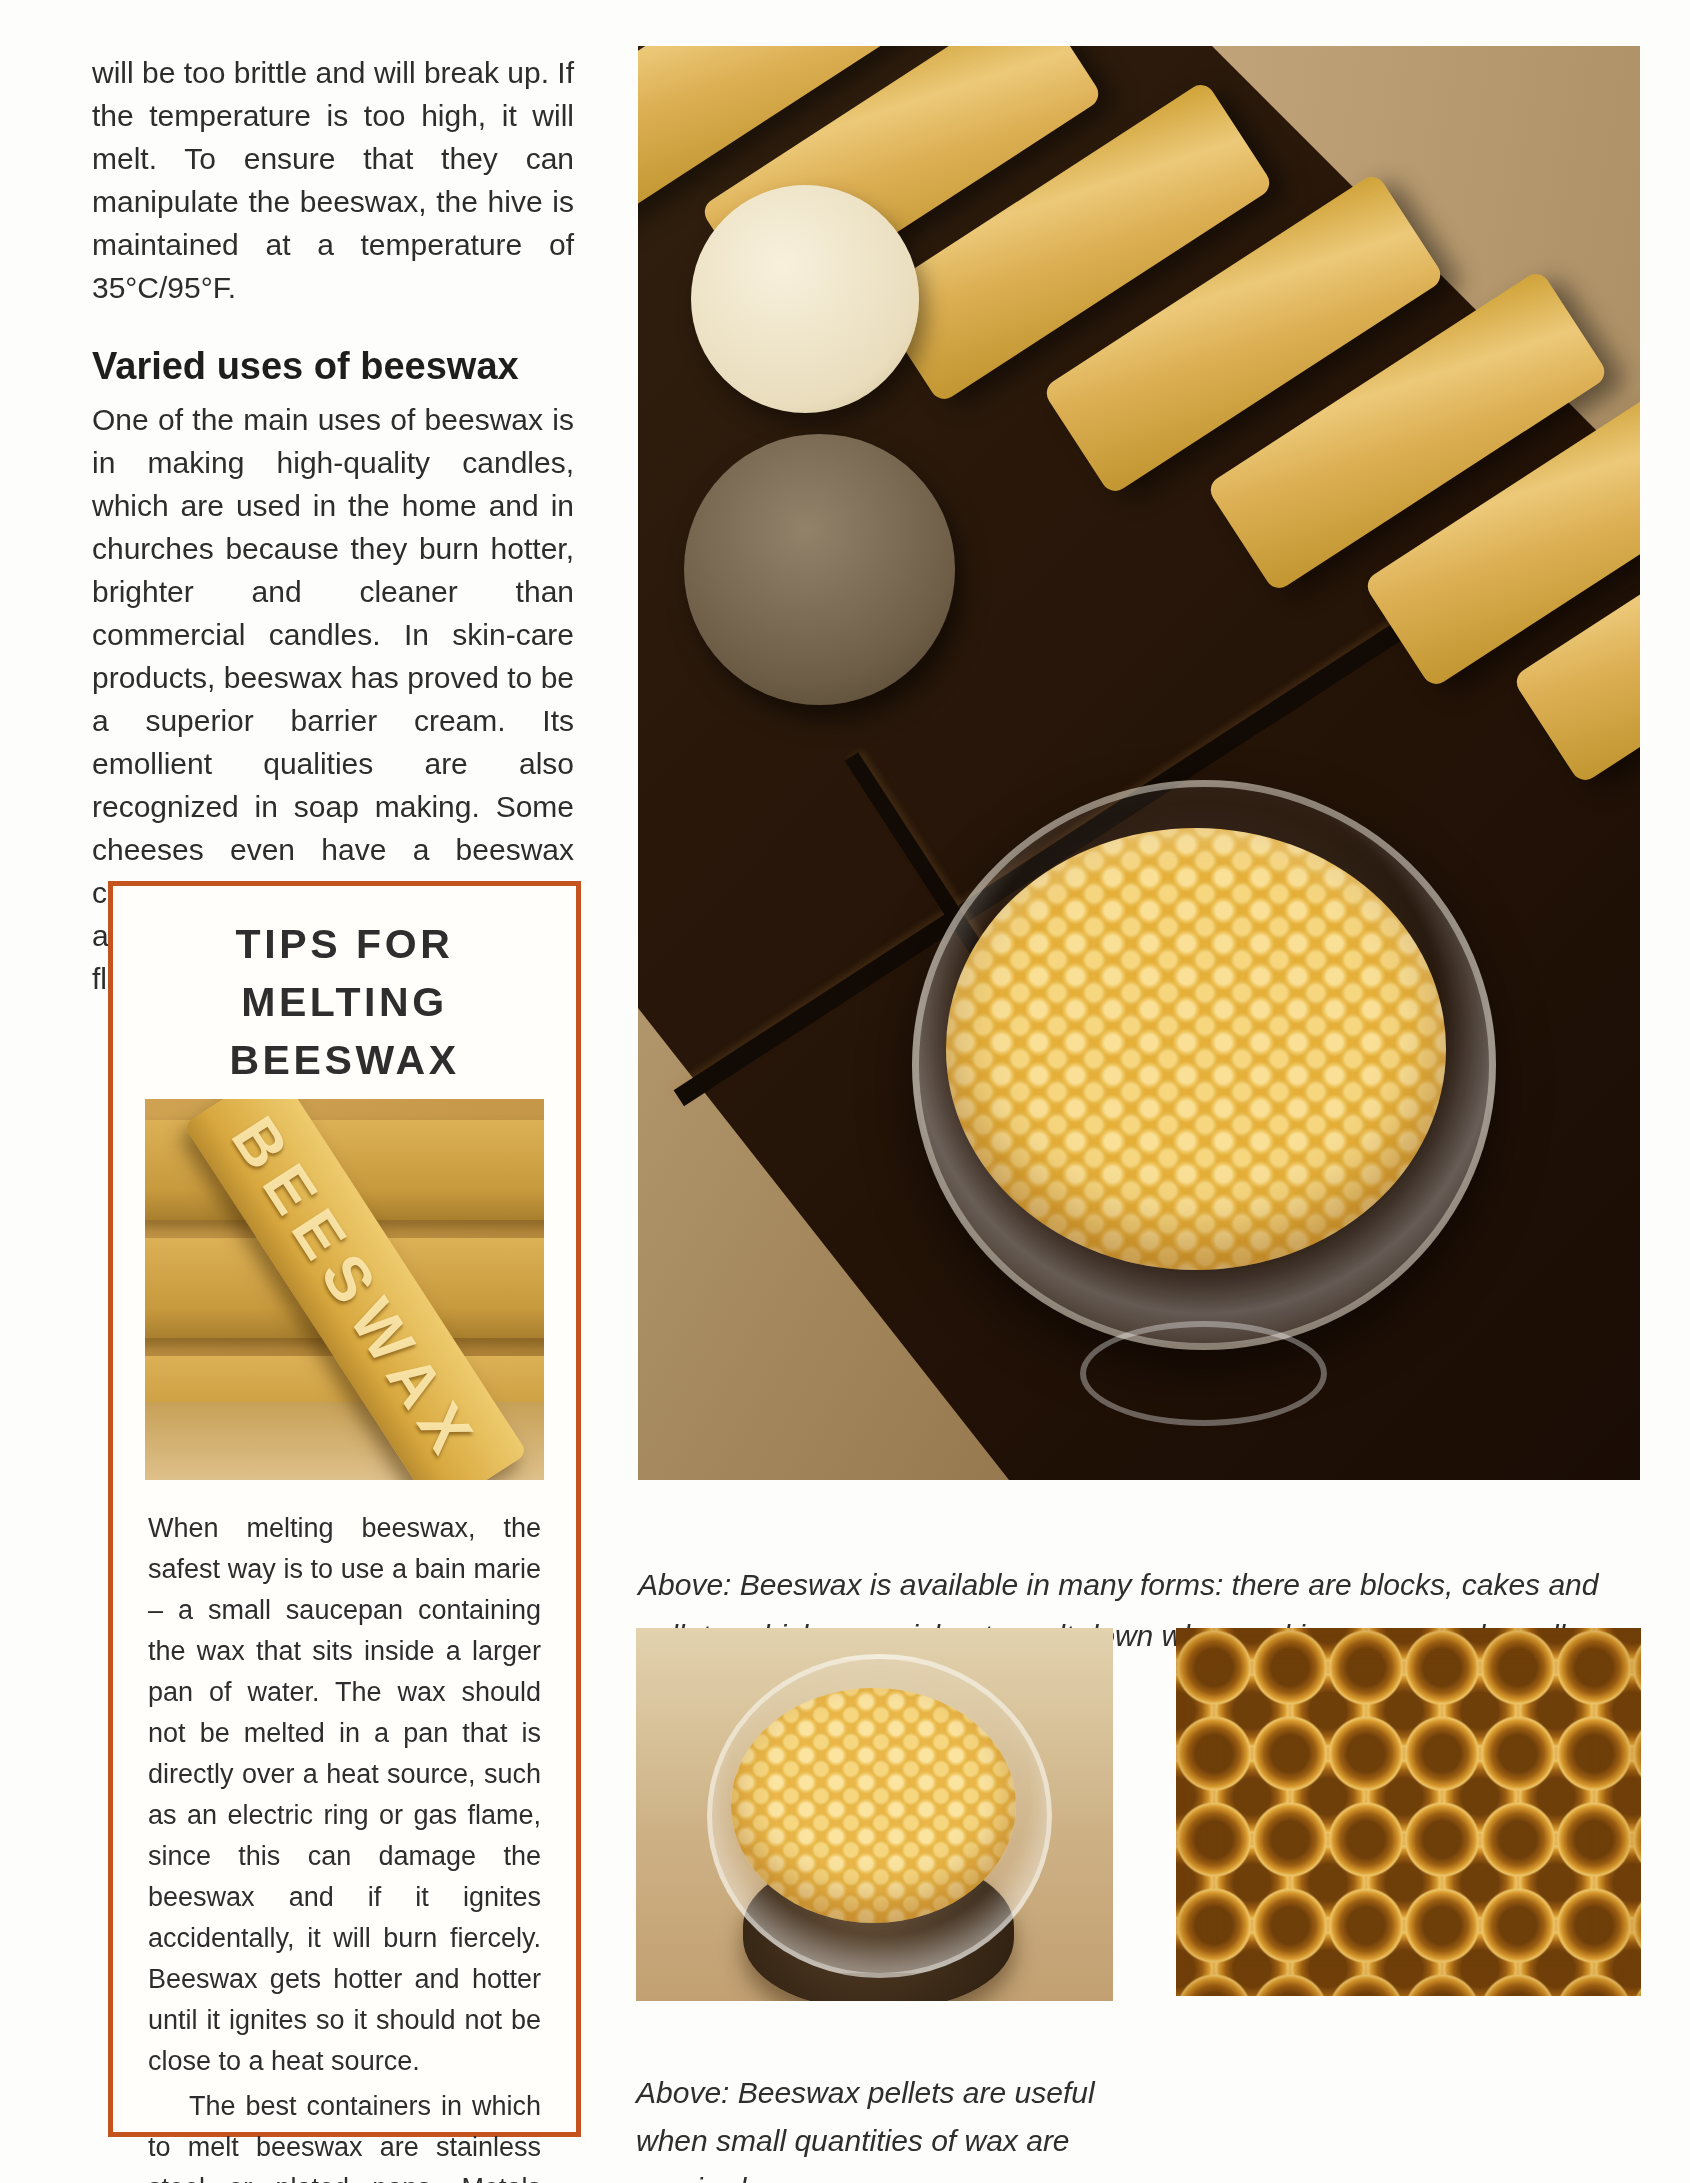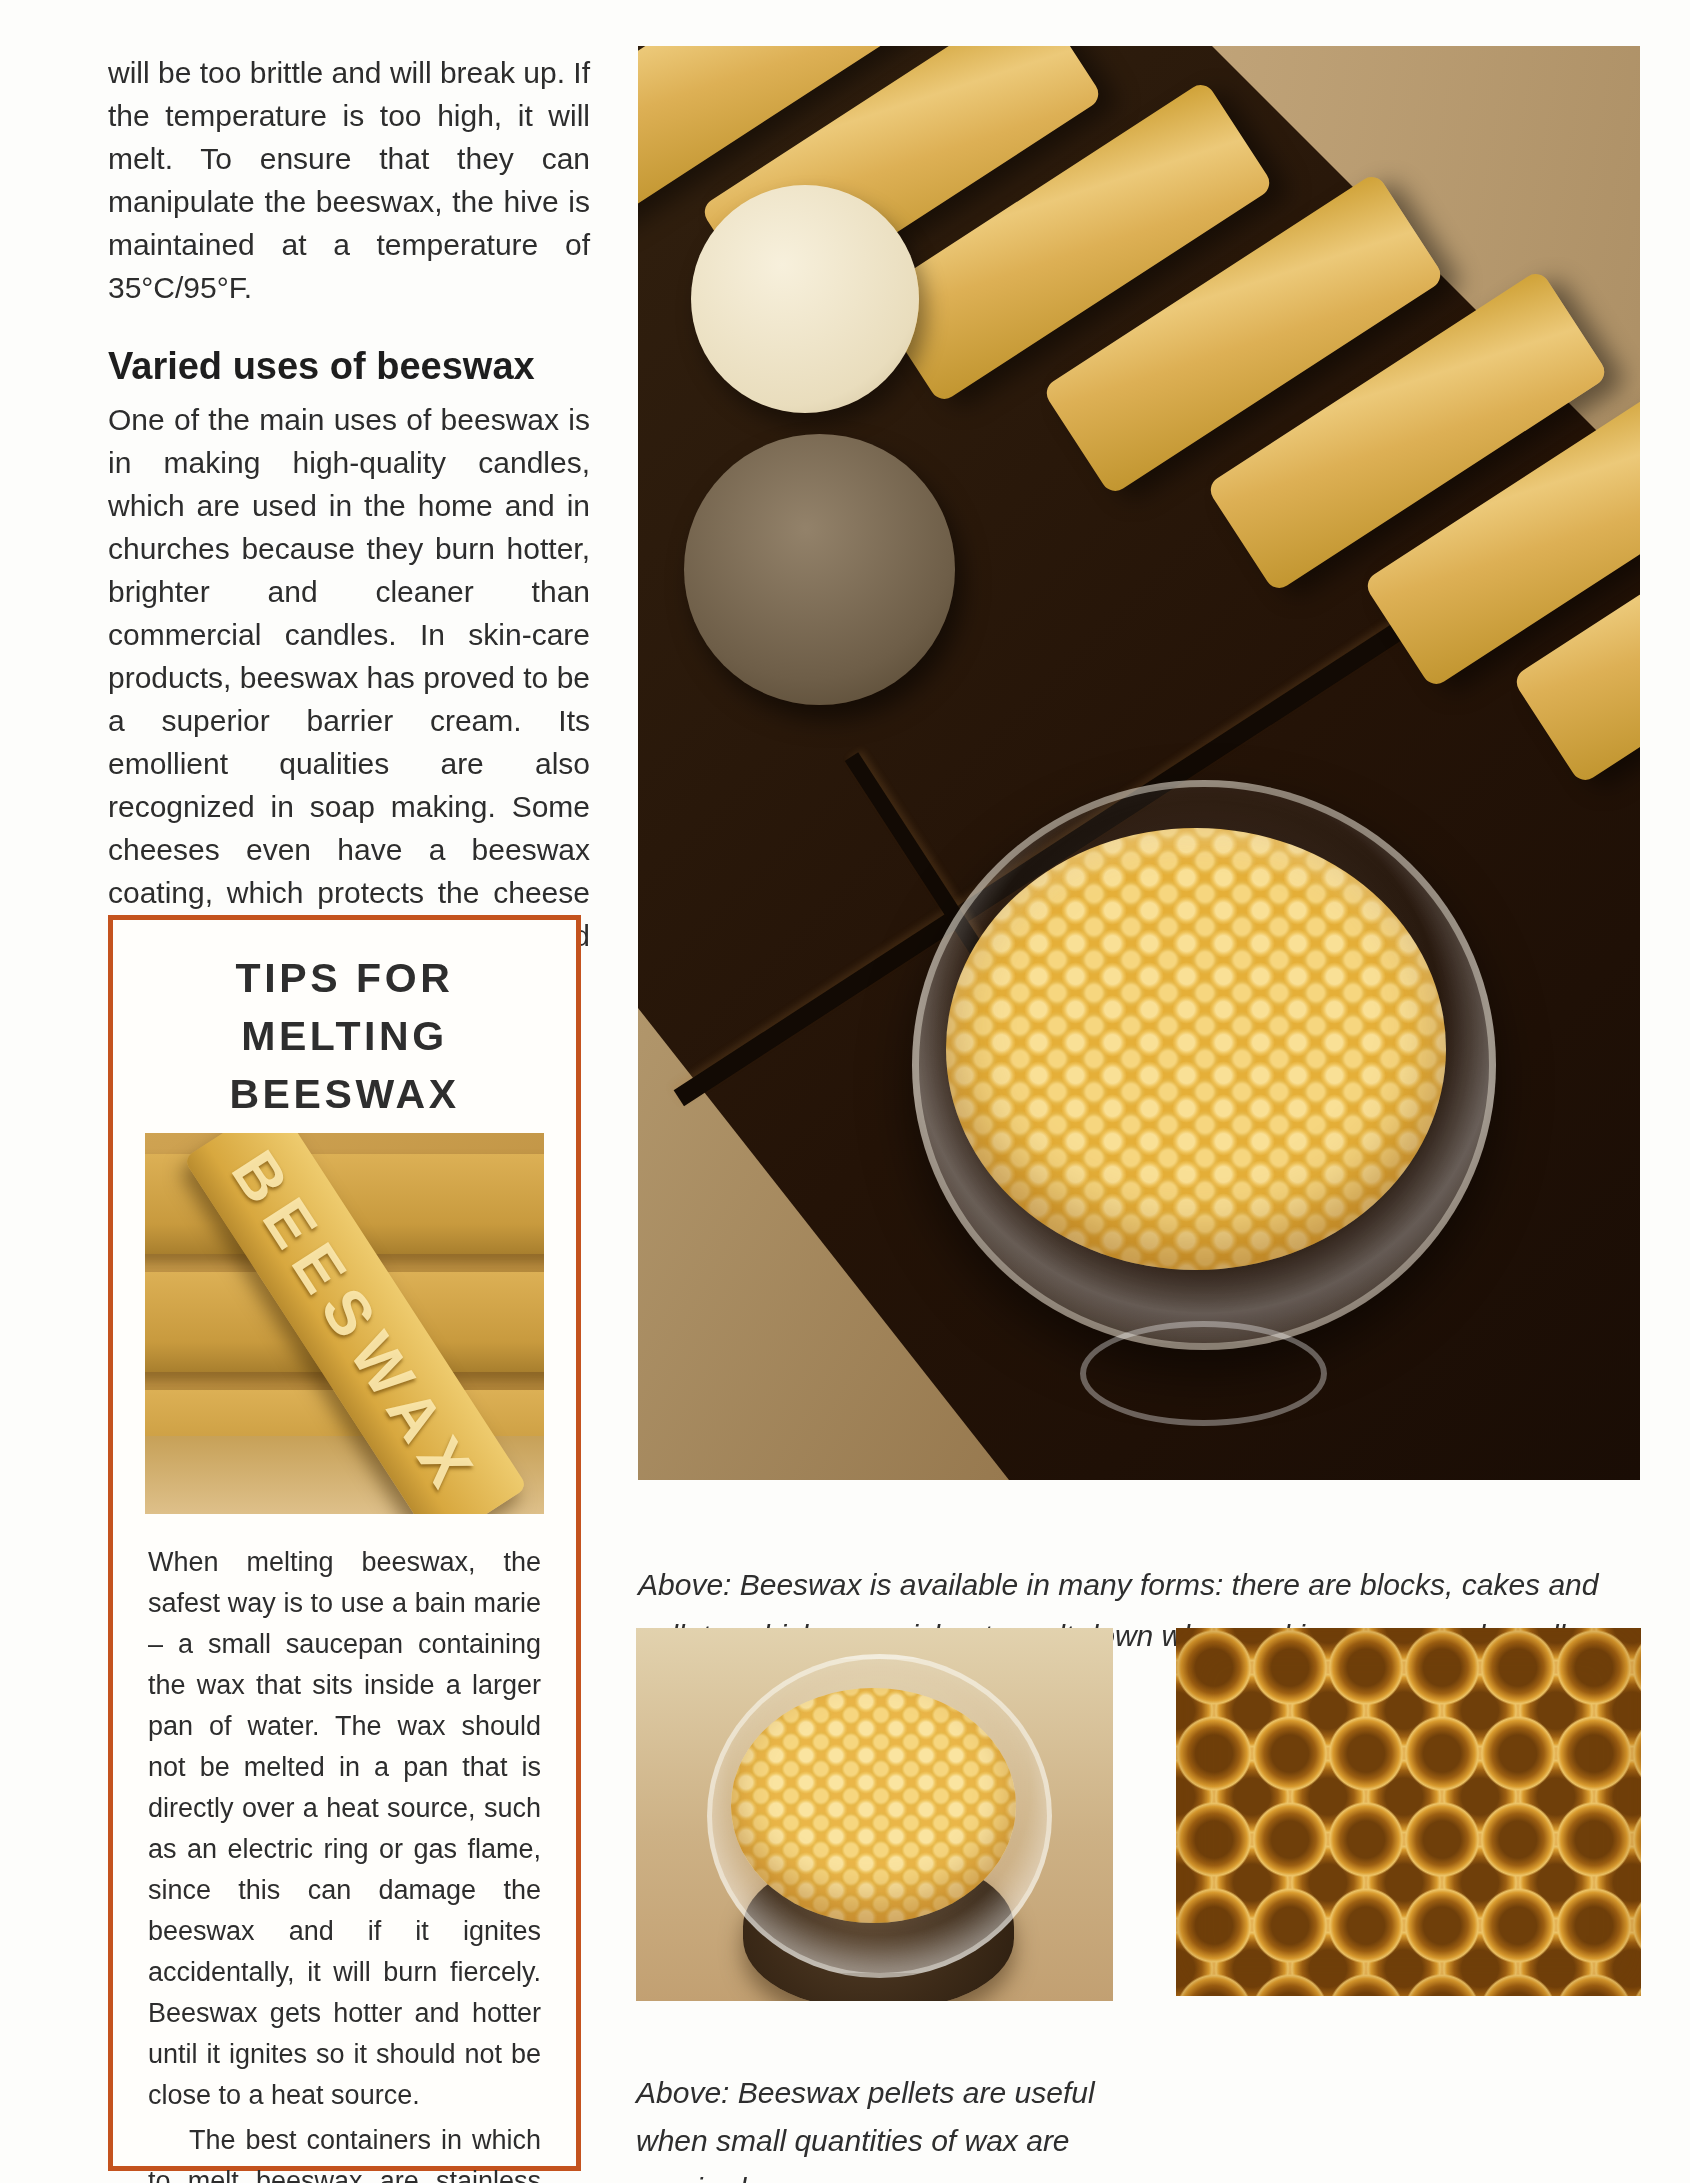--- a/index.html
+++ b/index.html
@@ -2,27 +2,27 @@
 <html style="font-size:11.4px"><head>
 <meta charset="utf-8">
 <style>
   html,body { margin:0; padding:0; background:#ffffff; }
   .page {
     position:relative; width:1690px; height:2183px; overflow:hidden;
     background:#fdfdfb; font-family:"Liberation Sans", sans-serif; color:#2d2d2d;
   }
 
   
-  .text-col { position:absolute; left:108px; top:51px; width:482px; }
+  .text-col { position:absolute; left:92px; top:51px; width:482px; }
   .text-col p { margin:0; font-size:30px; line-height:43px; text-align:justify; }
   .section-heading { margin:36px 0 10px 0; font-size:38px; font-weight:bold; color:#1e1e1e; }
 
   
   .tips-box {
-    position:absolute; left:108px; top:915px; width:473px; height:1256px;
+    position:absolute; left:108px; top:881px; width:473px; height:1256px;
     box-sizing:border-box; border:5px solid #c4531e; background:#fffefb;
     padding:28.5px 31px 21.4px 31px;
   }
   .tips-title { margin:0; text-align:center; font-weight:bold; font-size:41px;
     line-height:58px; letter-spacing:3.6px; color:#2e2e2e; }
   .tips-photo { position:relative; width:399px; height:381px; margin:10px auto 0 auto;
     overflow:hidden; background:linear-gradient(160deg,#cfa352,#b98c3e 60%,#a87e36); }
   .wax-block { position:absolute; left:-14.3px; width:115%; height:100px; border-radius:7.1px;
     background:linear-gradient(180deg,#dcb055,#c89a3e 70%,#a87f2e);
     box-shadow:0 8.6px 11.4px rgba(90,60,10,0.45); }

